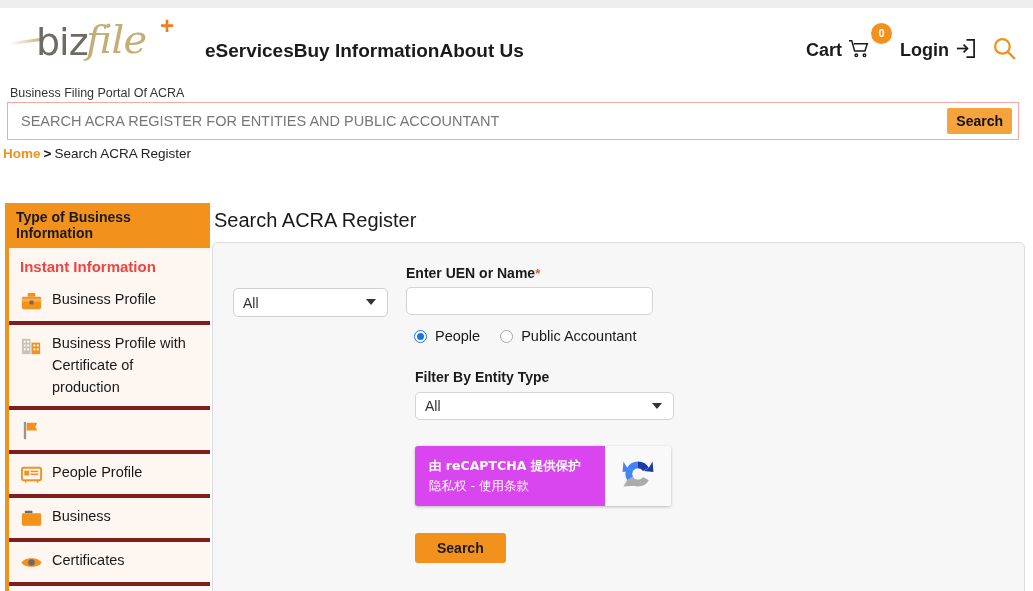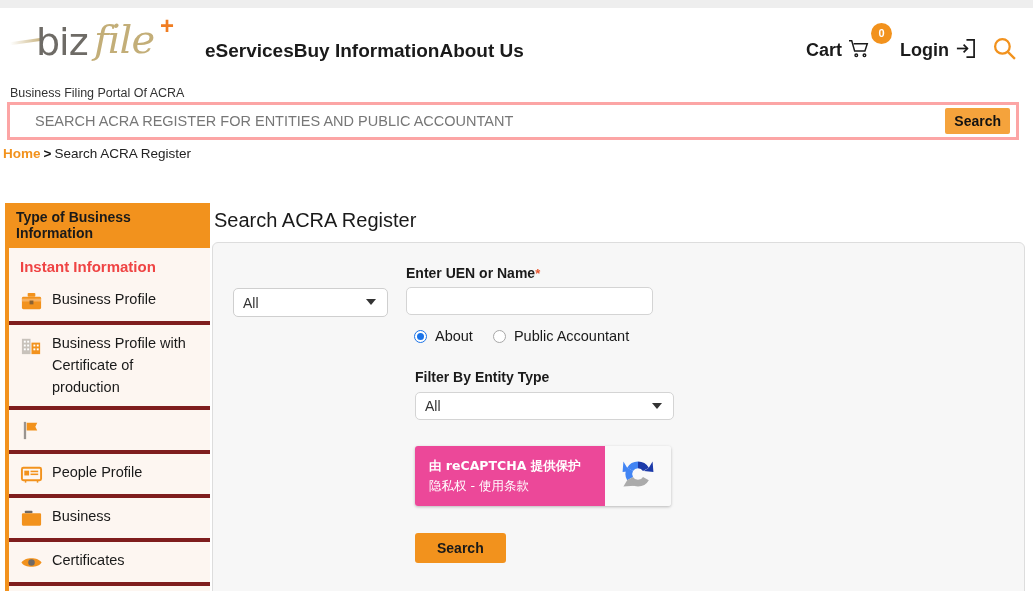--- a/index.html
+++ b/index.html
@@ -53,21 +53,21 @@
     left: 28px;
     top: 6px;
     font-family: "DejaVu Sans", sans-serif;
     font-size: 38px;
     font-weight: 400;
     color: #6e6b66;
     letter-spacing: -1px;
   }
   .logo-file {
     position: absolute;
-    left: 86px;
+    left: 78px;
     top: 2px;
     font-family: "DejaVu Serif", serif;
     font-size: 40px;
     font-style: italic;
     color: #c3ae78;
     letter-spacing: -1px;
   }
   .logo-plus {
     position: absolute;
     left: 152px;
@@ -148,26 +148,25 @@
     align-items: center;
   }
 
   
   .searchbar {
     position: absolute;
     left: 7px;
     top: 102px;
     width: 1012px;
     height: 38px;
-    border: 3px solid #fca5a5;
+    border: 1px solid #fca5a5;
     box-sizing: border-box;
     background: #ffffff;
     display: flex;
     align-items: center;
-    padding-left: 12px;
   }
   .searchbar input {
     border: none;
     outline: none;
     flex: 1;
     height: 34px;
     font-size: 14.5px;
     font-family: "Liberation Sans", sans-serif;
     color: #555555;
     padding-left: 13px;
@@ -396,21 +395,21 @@
     margin-left: 182px;
     width: 256px;
     height: 60px;
     display: flex;
     border-radius: 3px;
     overflow: hidden;
     box-shadow: 0 1px 3px rgba(0,0,0,0.25);
     cursor: pointer;
   }
   .rc-left {
-    background: #ec4899;
+    background: #d946ef;
     flex: 1;
     display: flex;
     flex-direction: column;
     justify-content: center;
     padding-left: 14px;
     color: #ffffff;
     font-family: "DejaVu Sans", sans-serif;
   }
   .rc-l1 { font-size: 12.5px; font-weight: 700; line-height: 1.6; }
   .rc-l2 { font-size: 12.5px; line-height: 1.6; }
@@ -603,21 +602,21 @@
         <span class="sel-arrow"></span>
       </div>
 
       <div class="field-col">
         <div class="fld-label"><span>Enter UEN or Name</span><span class="req">*</span></div>
         <input class="txt" type="text" placeholder="" style="">
 
         <div class="radios">
           <div class="radio-item">
             <span class="radio on"></span>
-            <span>About</span>
+            <span>People</span>
           </div>
           <div class="radio-item">
             <span class="radio"></span>
             <span>Public Accountant</span>
           </div>
         </div>
       </div>
     </div>
 
     <div class="filter-block">

